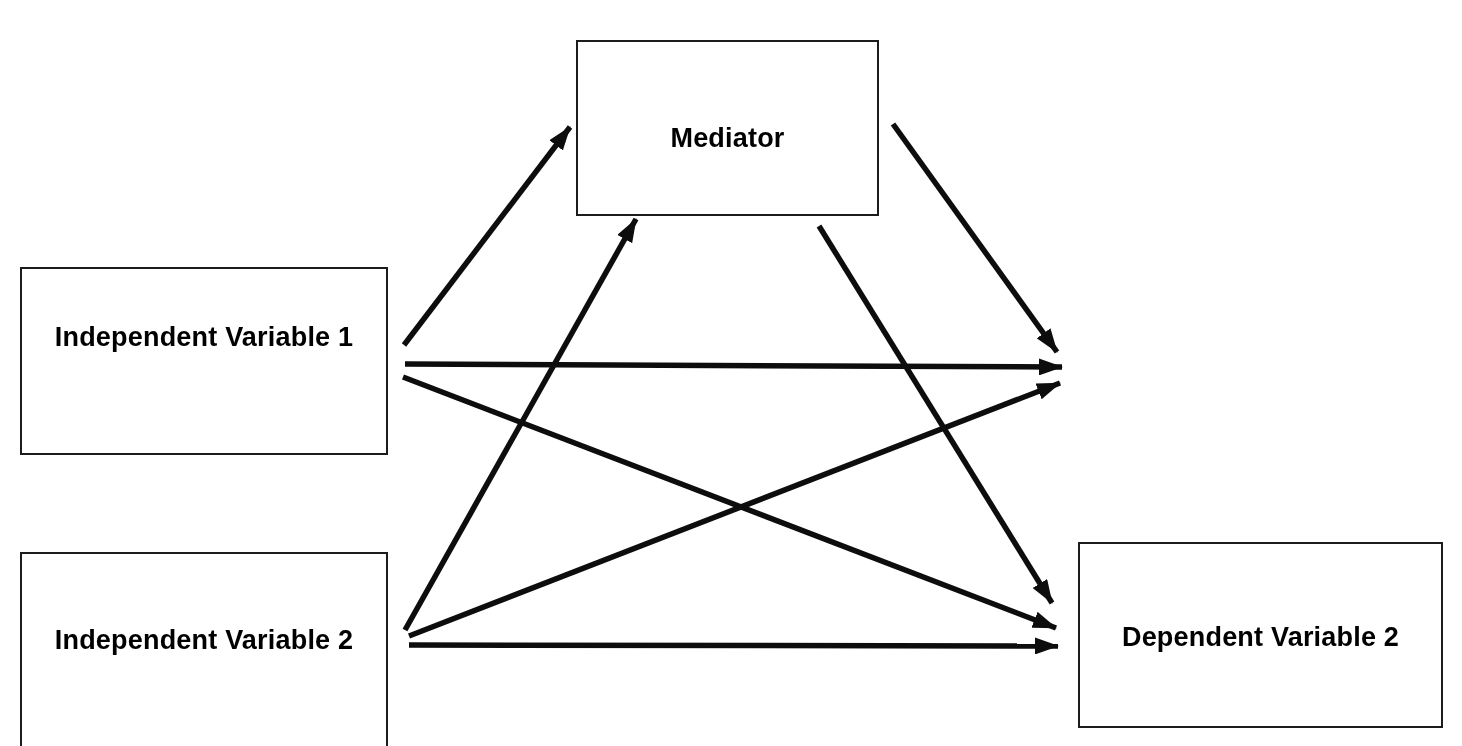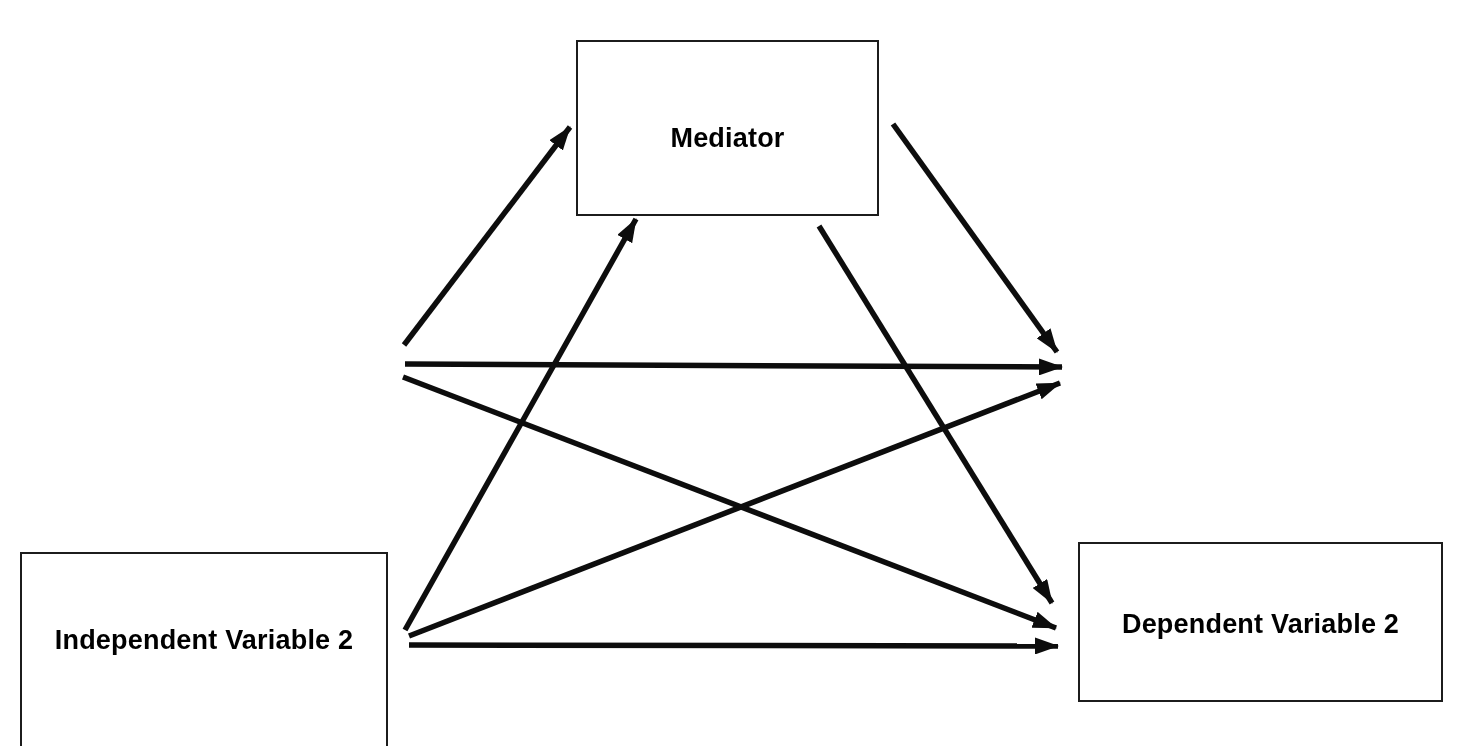--- a/index.html
+++ b/index.html
@@ -58,23 +58,26 @@
       <line x1="409" y1="636" x2="1060" y2="383" stroke="#0d0d0d" stroke-width="5.5" marker-end="url(#arrowhead)"></line>
       <line x1="409" y1="645" x2="1058" y2="646" stroke="#0d0d0d" stroke-width="5.5" marker-end="url(#arrowhead)"></line>
       <line x1="893" y1="124" x2="1057" y2="352" stroke="#0d0d0d" stroke-width="5.5" marker-end="url(#arrowhead)"></line>
       <line x1="819" y1="226" x2="1052" y2="603" stroke="#0d0d0d" stroke-width="5.5" marker-end="url(#arrowhead)"></line>
     </svg>
 
   <div class="node" style="left: 576px; top: 40px; width: 303px; height: 176px; border-color: rgb(28, 28, 28);">
     <span class="node-label" style="transform: translateY(0px); color: rgb(0, 0, 0); margin-top: 20px;">Mediator</span>
   </div>
 
+  <div class="node" style="left: 20px; top: 267px; width: 368px; height: 188px; border-color: rgb(28, 28, 28);">
+    <span class="node-label" style="transform: translateY(-24px); color: rgb(0, 0, 0);">Independent Variable 1</span>
+  </div>
 
   <div class="node" style="left: 20px; top: 552px; width: 368px; height: 204px; border-color: rgb(28, 28, 28);">
     <span class="node-label" style="transform: translateY(-14px); color: rgb(0, 0, 0);">Independent Variable 2</span>
   </div>
 
 
-  <div class="node" style="left: 1078px; top: 542px; width: 365px; height: 160px; border-color: rgb(28, 28, 28);">
+  <div class="node" style="left: 1078px; top: 542px; width: 365px; height: 186px; border-color: rgb(28, 28, 28);">
     <span class="node-label" style="transform: translateY(2px); color: rgb(0, 0, 0);">Dependent Variable 2</span>
   </div>
 
 </div>
 
 </body></html>

